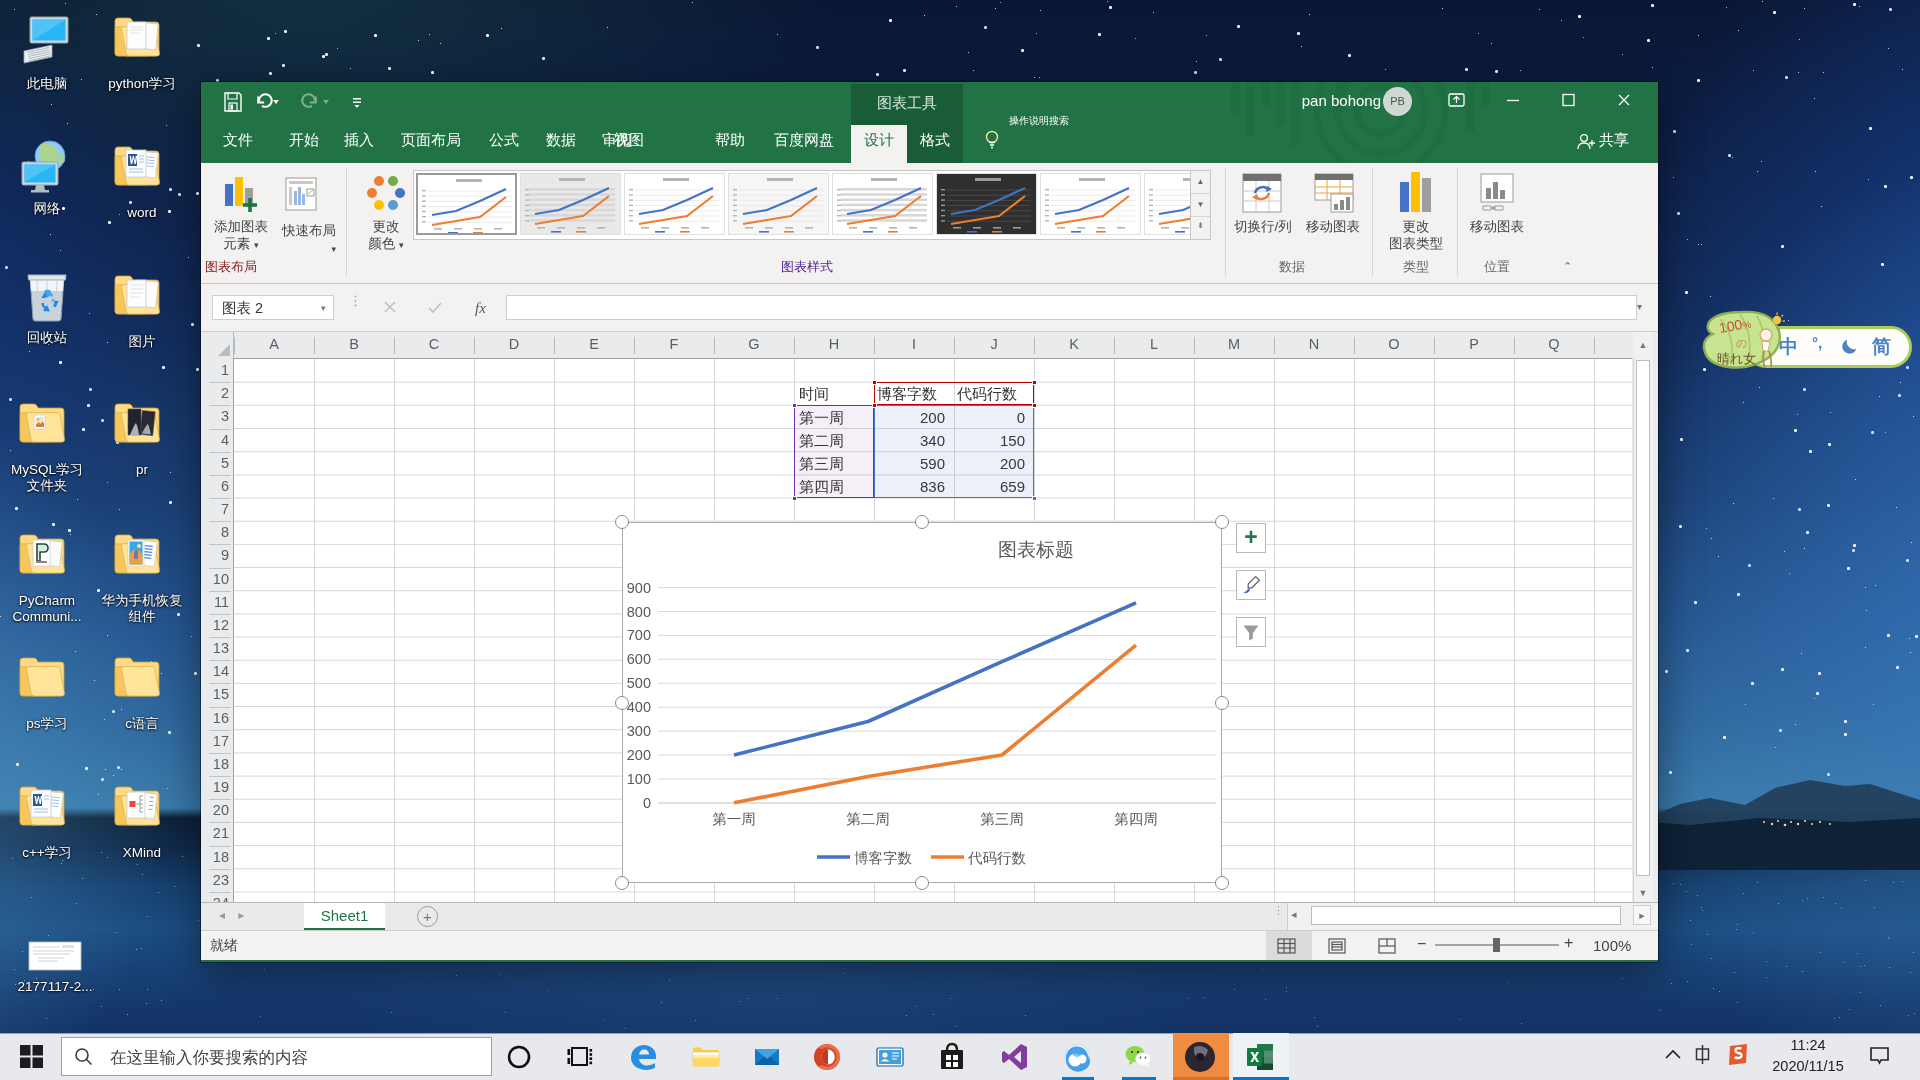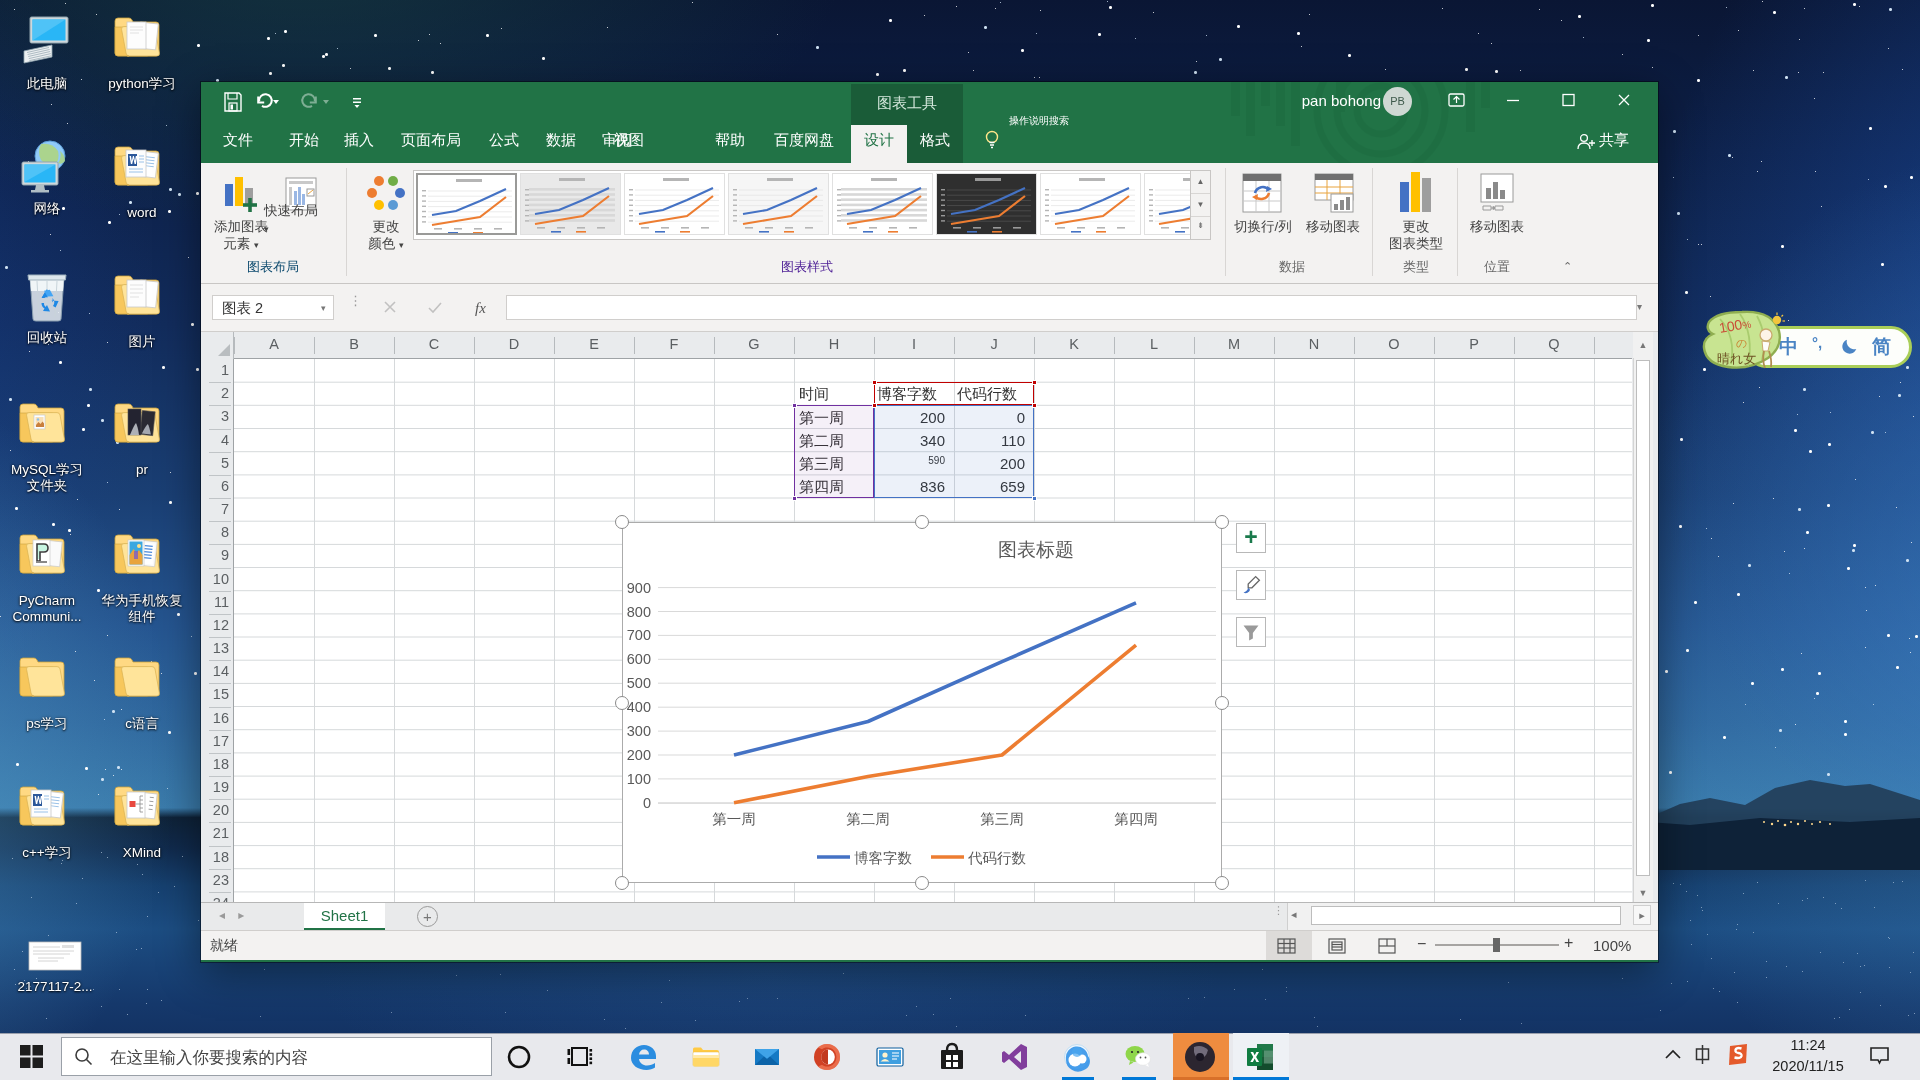--- a/index.html
+++ b/index.html
@@ -784,22 +784,22 @@
 <svg class="abs" style="left:84px;top:95px" width="32" height="34" viewBox="0 0 32 34">
 <rect x="1" y="1" width="30" height="32" fill="#fff" stroke="#9a9a9a"></rect>
       <rect x="4" y="4" width="24" height="3" fill="#c9c9c9"></rect>
 <rect x="4" y="10" width="3" height="18" fill="#c9c9c9"></rect>
       <rect x="9" y="14" width="3" height="14" fill="#9ab7e4"></rect>
       <rect x="13" y="10" width="3" height="18" fill="#9ab7e4"></rect>
       <rect x="17" y="17" width="3" height="11" fill="#9ab7e4"></rect>
       <rect x="22" y="12" width="7" height="7" fill="#fff" stroke="#9a9a9a"></rect>
       <line x1="23" y1="17" x2="28" y2="13" stroke="#e8a33d"></line>
     </svg>
-<div class="abs" style="left:63px;top:120px;width:72px;text-align:left;font-size:13.5px;color:#444;line-height:17px">快速布局<br><span style="font-size:9px">▾</span></div>
-<div class="abs" style="left:4px;top:176px;width:136px;text-align:center;font-size:13px;color:#0c4a6e">图表布局</div>
+<div class="abs" style="left:63px;top:140px;width:72px;text-align:right;font-size:13.5px;color:#444;line-height:17px">快速布局<br><span style="font-size:9px">▾</span></div>
+<div class="abs" style="left:4px;top:176px;width:136px;text-align:left;font-size:13px;color:#7f1d1d">图表布局</div>
 <div class="abs" style="left:145px;top:86px;width:1px;height:108px;background:#d8d6d4"></div>
 <svg class="abs" style="left:164px;top:92px" width="42" height="40" viewBox="0 0 42 40">
 <circle cx="14" cy="7" r="5" fill="#ed7d31"></circle>
       <circle cx="28" cy="7" r="5" fill="#70ad47"></circle>
 <circle cx="7" cy="19" r="5" fill="#ed7d31"></circle>
       <circle cx="35" cy="19" r="5" fill="#4472c4"></circle>
 <circle cx="14" cy="31" r="5" fill="#ffc000"></circle>
       <circle cx="28" cy="31" r="5" fill="#5b9bd5"></circle>
     </svg>
 <div class="abs" style="left:149px;top:136px;width:72px;text-align:center;font-size:13.5px;color:#444;line-height:17px">更改<br>颜色 <span style="font-size:9px">▾</span></div>
@@ -1234,23 +1234,23 @@
       <line x1="33" y1="833.1" x2="1431" y2="833.1" stroke="#d6d9db" stroke-width="1"></line>
     </svg>
 <div class="abs" style="left:594px;top:303.4px;width:74px;text-align:left;font-size:15px;color:#333;padding-left:4px">时间</div>
 <div class="abs" style="left:674px;top:303.4px;width:76px;text-align:left;font-size:15px;color:#333;padding-left:2px">博客字数</div>
 <div class="abs" style="left:754px;top:303.4px;width:76px;text-align:left;font-size:15px;color:#333;padding-left:2px">代码行数</div>
 <div class="abs" style="left:594px;top:326.5px;width:74px;text-align:left;font-size:15px;color:#333;padding-left:4px">第一周</div>
 <div class="abs" style="left:674px;top:326.5px;width:74px;text-align:right;font-size:15px;color:#333;padding-right:4px">200</div>
 <div class="abs" style="left:754px;top:326.5px;width:74px;text-align:right;font-size:15px;color:#333;padding-right:4px">0</div>
 <div class="abs" style="left:594px;top:349.7px;width:74px;text-align:left;font-size:15px;color:#333;padding-left:4px">第二周</div>
 <div class="abs" style="left:674px;top:349.7px;width:74px;text-align:right;font-size:15px;color:#333;padding-right:4px">340</div>
-<div class="abs" style="left:754px;top:349.7px;width:74px;text-align:right;font-size:15px;color:#333;padding-right:4px">110</div>
+<div class="abs" style="left:754px;top:349.7px;width:74px;text-align:right;font-size:15px;color:#333;padding-right:4px">150</div>
 <div class="abs" style="left:594px;top:372.9px;width:74px;text-align:left;font-size:15px;color:#333;padding-left:4px">第三周</div>
-<div class="abs" style="left:674px;top:372.9px;width:74px;text-align:right;font-size:10px;color:#333;padding-right:4px">590</div>
+<div class="abs" style="left:674px;top:372.9px;width:74px;text-align:right;font-size:15px;color:#333;padding-right:4px">590</div>
 <div class="abs" style="left:754px;top:372.9px;width:74px;text-align:right;font-size:15px;color:#333;padding-right:4px">200</div>
 <div class="abs" style="left:594px;top:396.1px;width:74px;text-align:left;font-size:15px;color:#333;padding-left:4px">第四周</div>
 <div class="abs" style="left:674px;top:396.1px;width:74px;text-align:right;font-size:15px;color:#333;padding-right:4px">836</div>
 <div class="abs" style="left:754px;top:396.1px;width:74px;text-align:right;font-size:15px;color:#333;padding-right:4px">659</div>
 <div class="abs" style="left:593px;top:323.3px;width:80px;height:92.7px;background:rgba(112,48,160,0.07)"></div>
 <div class="abs" style="left:673px;top:323.3px;width:160px;height:92.7px;background:rgba(68,114,196,0.10)"></div>
 <div class="abs" style="left:673px;top:300.2px;width:160px;height:23.2px;border:1.6px solid #c00000"></div>
 <div class="abs" style="left:593px;top:323.3px;width:80px;height:92.7px;border:1.6px solid #7030a0"></div>
 <div class="abs" style="left:673px;top:323.3px;width:160px;height:92.7px;border:1.6px solid #4472c4"></div>
 <div class="abs" style="left:670.5px;top:297.7px;width:5px;height:5px;background:#c00000;border:1px solid #fff"></div>

